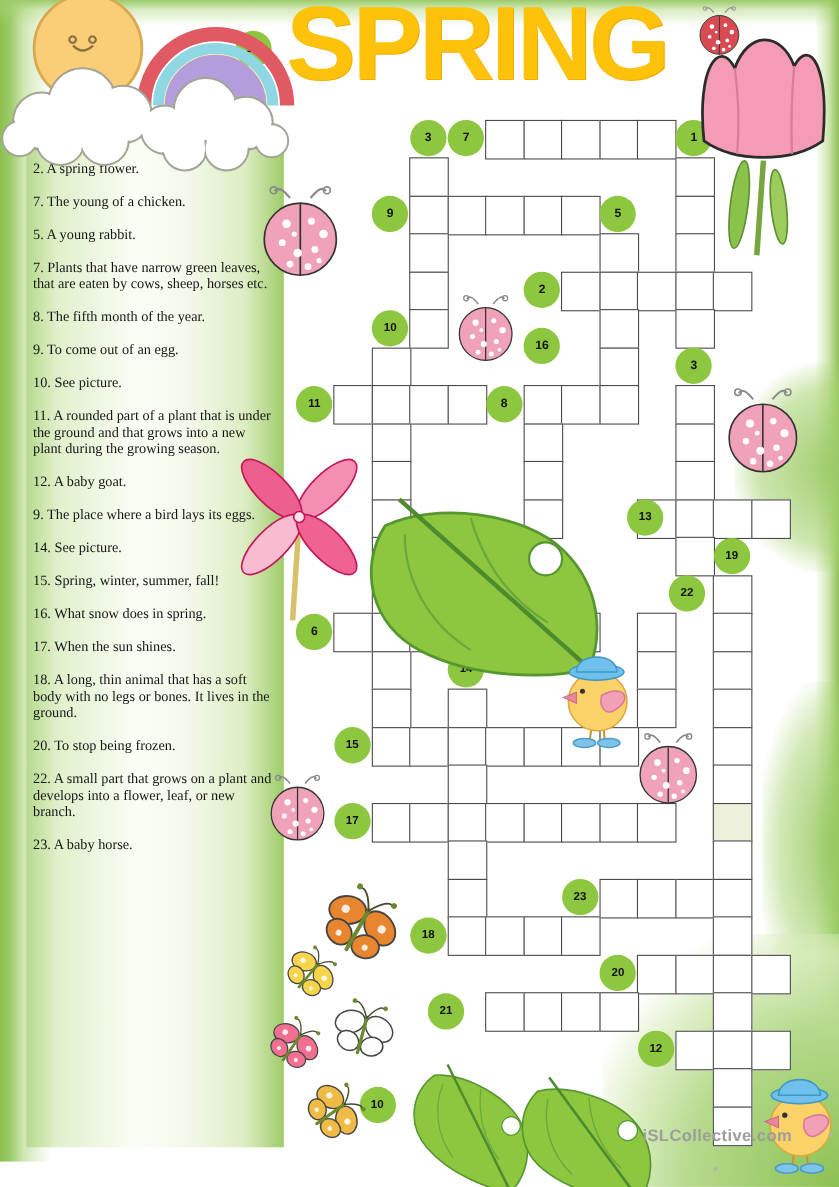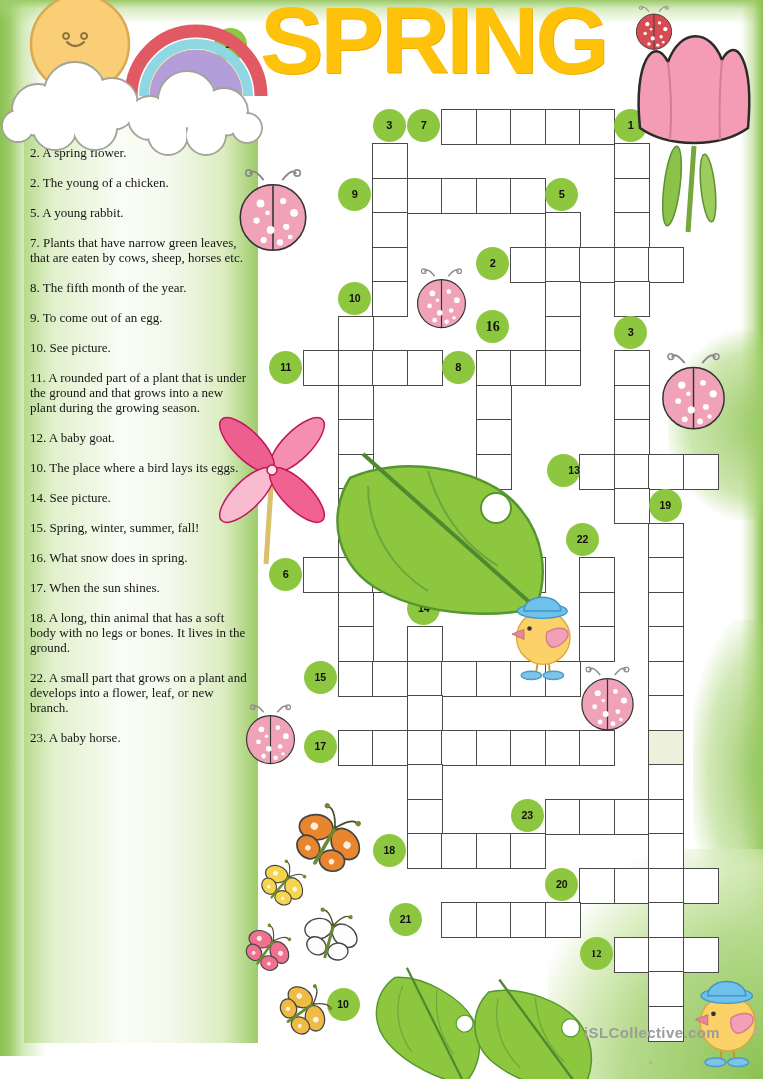--- a/index.html
+++ b/index.html
@@ -57,34 +57,35 @@
 <div class="edge" id="edge-left"></div>
 <div class="edge" id="edge-top"></div>
 <div class="edge" id="edge-right"></div>
 <div class="edge" id="blob-right1"></div>
 <div class="edge" id="blob-right2"></div>
 <div class="edge" id="corner-br"></div>
 
 <div id="clue-panel"></div>
 <div id="clues-list">
     <div class="clue-item">2. A spring flower.</div>
-    <div class="clue-item">2. The young of a chicken.</div>
+    <div class="clue-item">7. The young of a chicken.</div>
     <div class="clue-item">5. A young rabbit.</div>
     <div class="clue-item">7. Plants that have narrow green leaves, that are eaten by cows, sheep, horses etc.</div>
     <div class="clue-item">8. The fifth month of the year.</div>
     <div class="clue-item">9. To come out of an egg.</div>
     <div class="clue-item">10. See picture.</div>
     <div class="clue-item">11. A rounded part of a plant that is under the ground and that grows into a new plant during the growing season.</div>
     <div class="clue-item">12. A baby goat.</div>
-    <div class="clue-item">10. The place where a bird lays its eggs.</div>
+    <div class="clue-item">9. The place where a bird lays its eggs.</div>
     <div class="clue-item">14. See picture.</div>
     <div class="clue-item">15. Spring, winter, summer, fall!</div>
     <div class="clue-item">16. What snow does in spring.</div>
     <div class="clue-item">17. When the sun shines.</div>
     <div class="clue-item">18. A long, thin animal that has a soft body with no legs or bones. It lives in the ground.</div>
+    <div class="clue-item">20. To stop being frozen.</div>
     <div class="clue-item">22. A small part that grows on a plant and develops into a flower, leaf, or new branch.</div>
     <div class="clue-item">23. A baby horse.</div>
   </div>
 
 <div id="page-title">SPRING</div>
 
 <div id="grid-layer">
     <div class="cell" style="left: 441px; top: 108.5px; width: 36.1px; height: 36.1px;"></div>
     <div class="cell" style="left: 475.5px; top: 108.5px; width: 36.1px; height: 36.1px;"></div>
     <div class="cell" style="left: 510px; top: 108.5px; width: 36.1px; height: 36.1px;"></div>
@@ -197,36 +198,36 @@
     <div class="cell" style="left: 682.5px; top: 936.5px; width: 36.1px; height: 36.1px;"></div>
     <div class="cell" style="left: 648px; top: 971px; width: 36.1px; height: 36.1px;"></div>
     <div class="cell" style="left: 648px; top: 1005.5px; width: 36.1px; height: 36.1px;"></div>
     <div class="badge" style="left: 372.75px; top: 109.25px;">3</div>
     <div class="badge" style="left: 407.25px; top: 109.25px;">7</div>
     <div class="badge" style="left: 614.25px; top: 109.25px;">1</div>
     <div class="badge" style="left: 338.25px; top: 178.25px;">9</div>
     <div class="badge" style="left: 545.25px; top: 178.25px;">5</div>
     <div class="badge" style="left: 476.25px; top: 247.25px;">2</div>
     <div class="badge" style="left: 338.25px; top: 281.75px; font-size: 10.5px;">10</div>
-    <div class="badge" style="left: 476.25px; top: 310px; font-size: 14px; font-family: Liberation Serif, serif;">16</div>
+    <div class="badge" style="left: 476.25px; top: 298px; font-size: 11px;">16</div>
     <div class="badge" style="left: 614.25px; top: 316.25px;">3</div>
     <div class="badge" style="left: 269.25px; top: 350.75px; font-size: 10.5px;">11</div>
     <div class="badge" style="left: 441.75px; top: 350.75px;">8</div>
-    <div class="badge" style="left: 547px; top: 454.25px; font-size: 10.5px; text-align: right;">13</div>
+    <div class="badge" style="left: 570px; top: 454.25px; font-size: 10.5px;">13</div>
     <div class="badge" style="left: 648.75px; top: 488.75px; font-size: 10.5px;">19</div>
-    <div class="badge" style="left: 566px; top: 523.25px; font-size: 10.5px;">22</div>
+    <div class="badge" style="left: 608px; top: 523.25px; font-size: 10.5px;">22</div>
     <div class="badge" style="left: 269.25px; top: 557.75px;">6</div>
     <div class="badge" style="left: 407.25px; top: 592.25px; font-size: 10.5px;">14</div>
     <div class="badge" style="left: 303.75px; top: 661.25px; font-size: 10.5px;">15</div>
     <div class="badge" style="left: 303.75px; top: 730.25px; font-size: 10.5px;">17</div>
     <div class="badge" style="left: 510.75px; top: 799.25px; font-size: 10.5px;">23</div>
     <div class="badge" style="left: 372.75px; top: 833.75px; font-size: 10.5px;">18</div>
     <div class="badge" style="left: 545.25px; top: 868.25px; font-size: 10.5px;">20</div>
     <div class="badge" style="left: 389px; top: 902.75px; font-size: 10.5px;">21</div>
-    <div class="badge" style="left: 579.75px; top: 937.25px; font-size: 10.5px; font-family: Liberation Serif, serif;">12</div>
+    <div class="badge" style="left: 579.75px; top: 937.25px; font-size: 10.5px;">12</div>
     <div class="badge" style="left: 213.5px; top: 27.5px; font-size: 10.5px;">14</div>
     <div class="badge" style="left: 326.5px; top: 987.5px; font-size: 10.5px;">10</div>
   </div>
 
 <svg id="decor" width="763" height="1079" viewBox="0 0 763 1079">
   <defs>
     <g id="lb">
       <path d="M38,18 C30,8 24,4 20,10" fill="none" stroke="#8a8a8a" stroke-width="2.5"></path>
       <circle cx="19" cy="9" r="4" fill="none" stroke="#8a8a8a" stroke-width="2"></circle>
       <path d="M62,18 C70,8 76,4 80,10" fill="none" stroke="#8a8a8a" stroke-width="2.5"></path>

